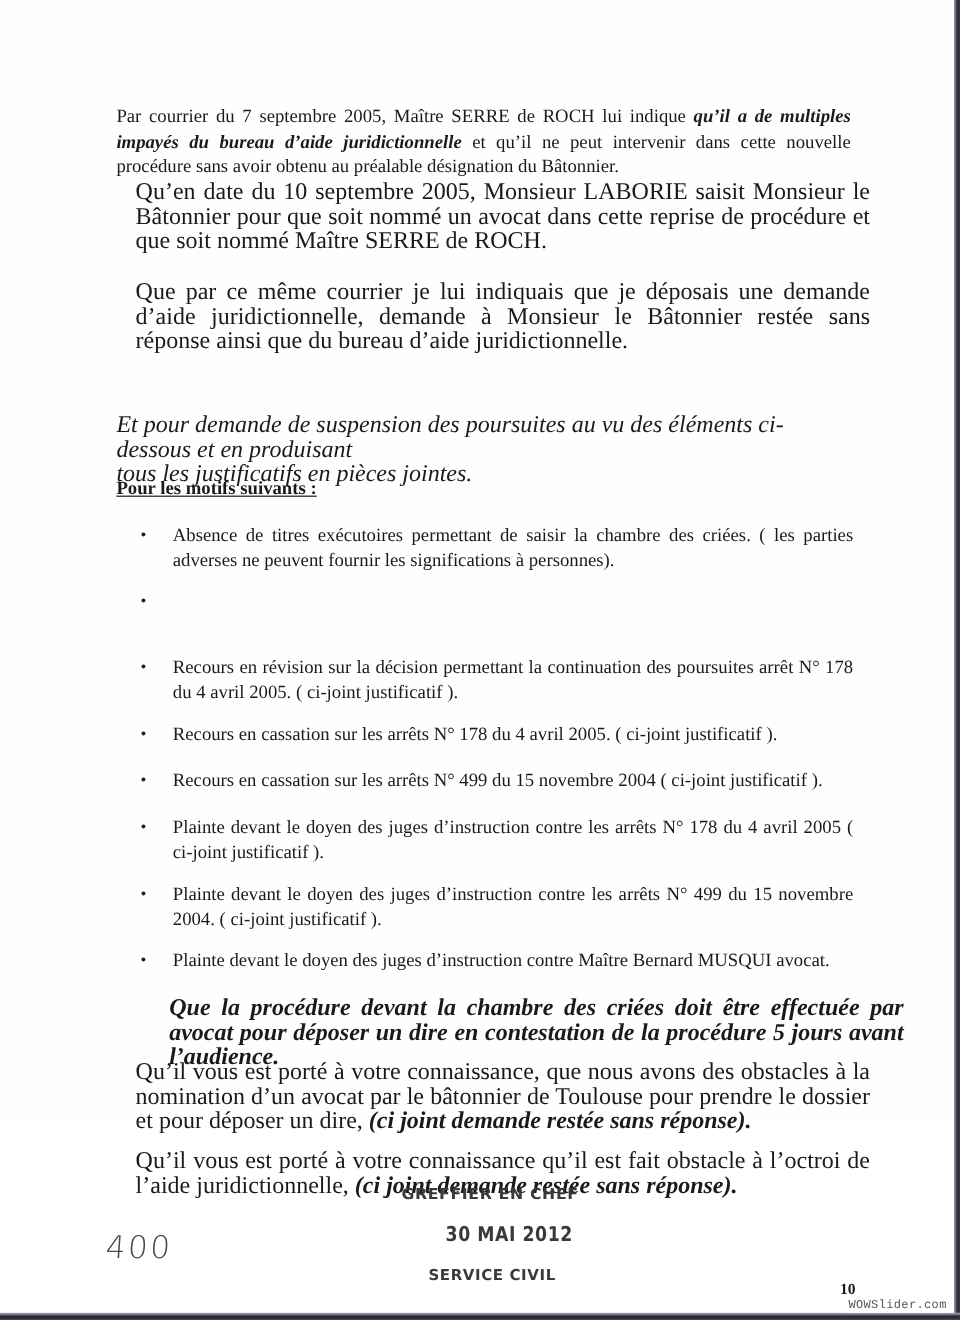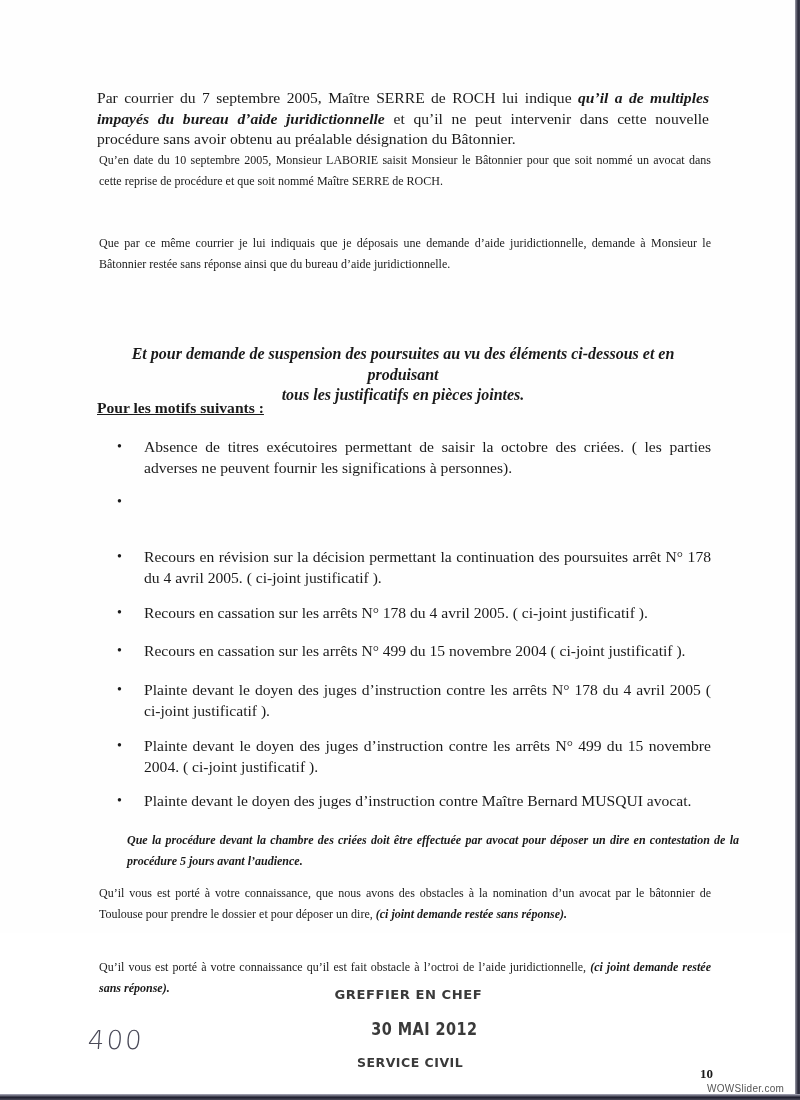--- a/index.html
+++ b/index.html
@@ -31,29 +31,29 @@
     }
     p { margin: 0; text-align: justify; }
     .bi { font-weight: bold; font-style: italic; }
     .heading {
       position: absolute; left: 97px; width: 612px;
       text-align: center; font-weight: bold; text-decoration: underline;
       font-size: 15.6px; line-height: 20.5px;
     }
     .subheading {
       position: absolute; left: 97px; width: 612px;
-      text-align: center; font-weight: bold; font-style: italic;
-      font-size: 16px; line-height: 20.5px;
+      font-weight: normal; font-style: italic;
+      font-size: 20px; line-height: 20.5px;
     }
     .motifs-title {
       position: absolute; left: 97px;
       font-weight: bold; text-decoration: underline;
       font-size: 15.6px; line-height: 20.5px;
     }
-    .abs { position: absolute; left: 99px; width: 612px; font-size: 12px; line-height: 20.5px; }
+    .abs { position: absolute; left: 113px; width: 612px; font-size: 20px; line-height: 20.5px; }
     .bullet-item {
       position: absolute; left: 117px; width: 594px;
       font-size: 15.6px; line-height: 20.5px;
       padding-left: 27px; box-sizing: border-box;
       text-align: justify;
     }
     .bullet-item .dot {
       position: absolute; left: 0; top: 0;
       font-size: 14px;
     }
@@ -67,21 +67,21 @@
       font-family: "DejaVu Sans", sans-serif;
       font-size: 26px; color: #4a4a58; font-weight: 200;
       letter-spacing: 2px; transform: skewX(-4deg);
     }
     .page-number {
       position: absolute; left: 700px; top: 1066px;
       font-size: 13px; font-weight: bold;
     }
     .watermark {
       position: absolute; left: 705px; top: 1083px;
-      font-family: Liberation Sans, sans-serif;
+      font-family: Liberation Mono, monospace;
       font-size: 10px; color: #555; background: rgba(255,255,255,0.85);
       padding: 0 2px; letter-spacing: 0.3px;
     }
   </style>
 </head>
 <body>
 
 <div class="page">
 
   <div class="content">
@@ -95,21 +95,21 @@
 
   <div class="subheading" style="top:344px;">
     <div>Et pour demande de suspension des poursuites au vu des éléments ci-dessous et en produisant</div>
     <div>tous les justificatifs en pièces jointes.</div>
   </div>
 
   <div class="motifs-title" style="top:398px;text-align:center;">Pour les motifs suivants :</div>
 
   <div class="bullet-item" style="top:437px;">
     <span class="dot">•</span>
-    <span>Absence de titres exécutoires permettant de saisir la octobre des criées. ( les parties adverses ne peuvent fournir les significations à personnes).</span>
+    <span>Absence de titres exécutoires permettant de saisir la chambre des criées. ( les parties adverses ne peuvent fournir les significations à personnes).</span>
   </div>
   <div class="bullet-item" style="top:492px;">
     <span class="dot">•</span>
   </div>
   <div class="bullet-item" style="top:547px;">
     <span class="dot">•</span>
     <span>Recours en révision sur la décision permettant la continuation des poursuites arrêt N° 178 du 4 avril 2005. ( ci-joint justificatif ).</span>
   </div>
   <div class="bullet-item" style="top:603px;">
     <span class="dot">•</span>

